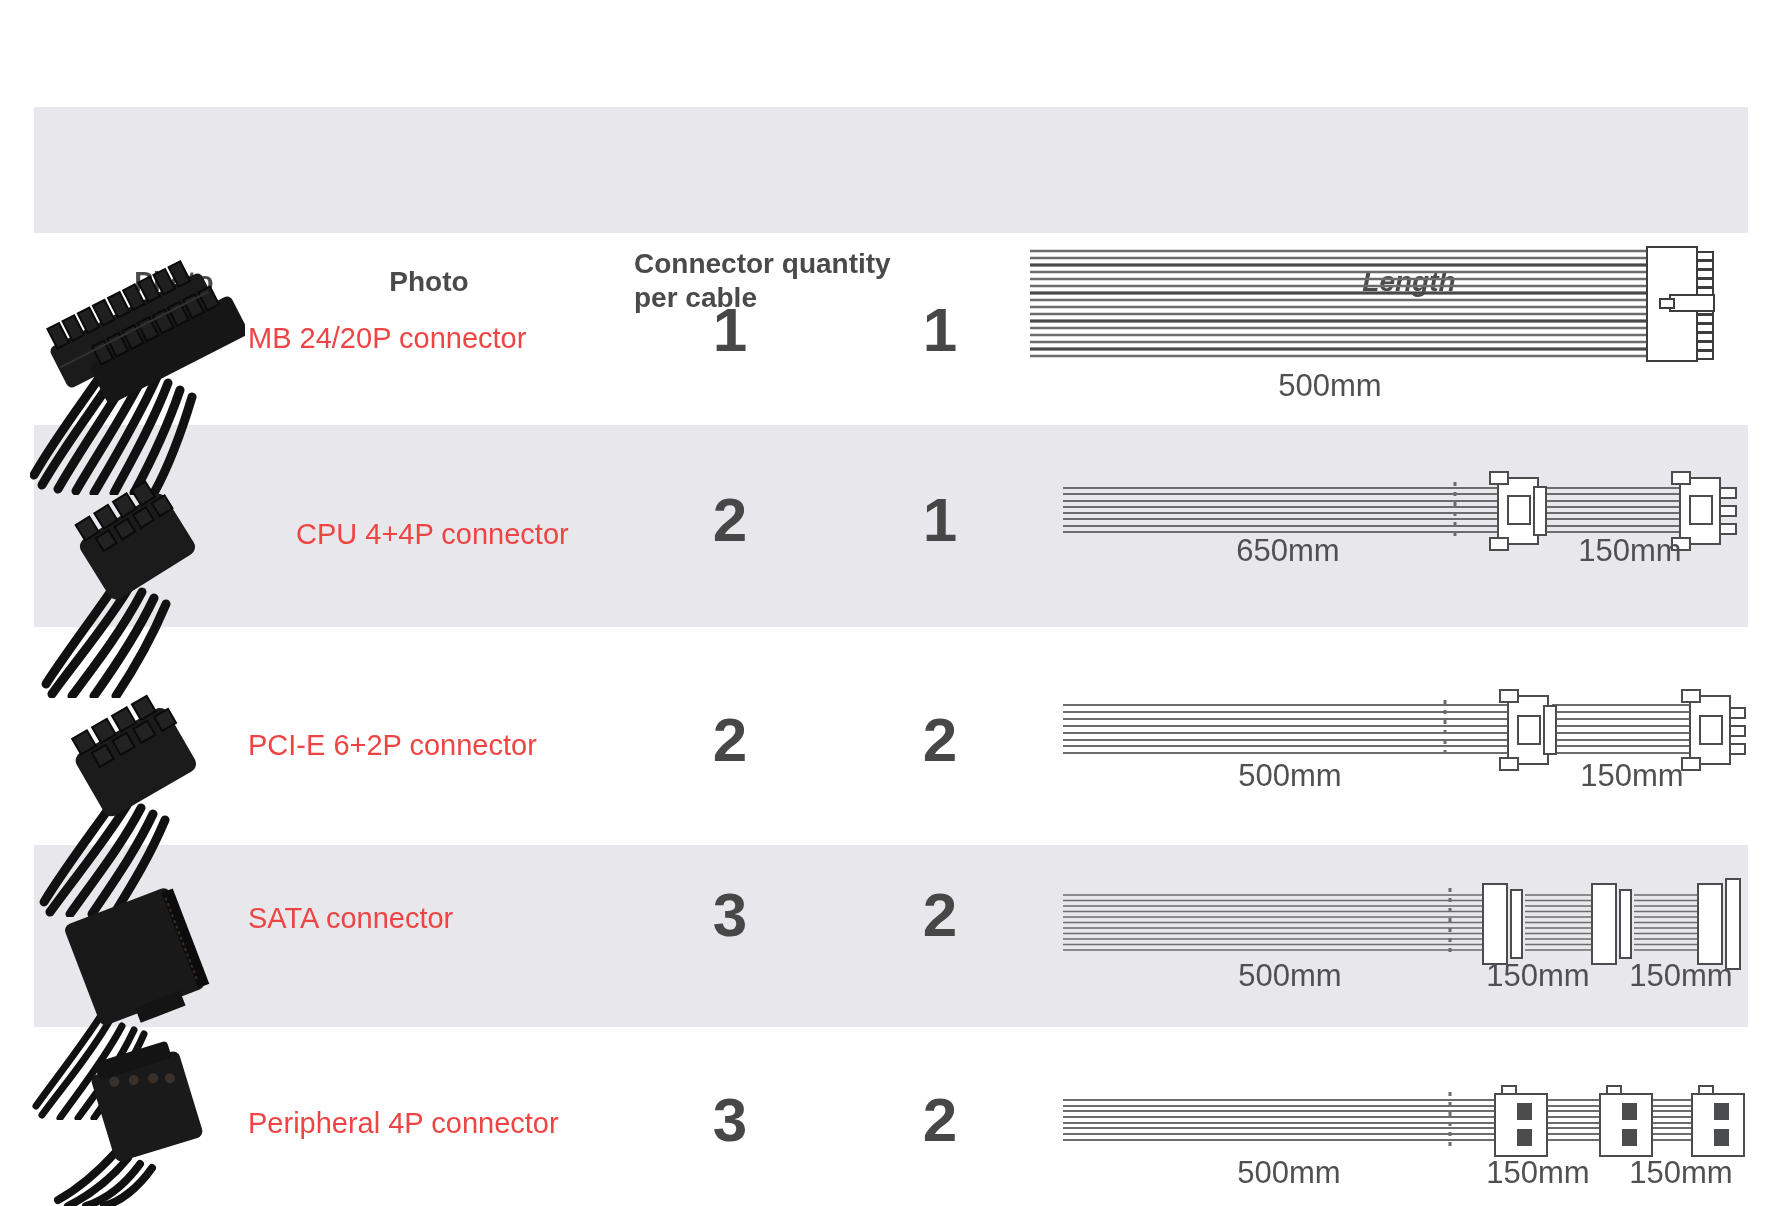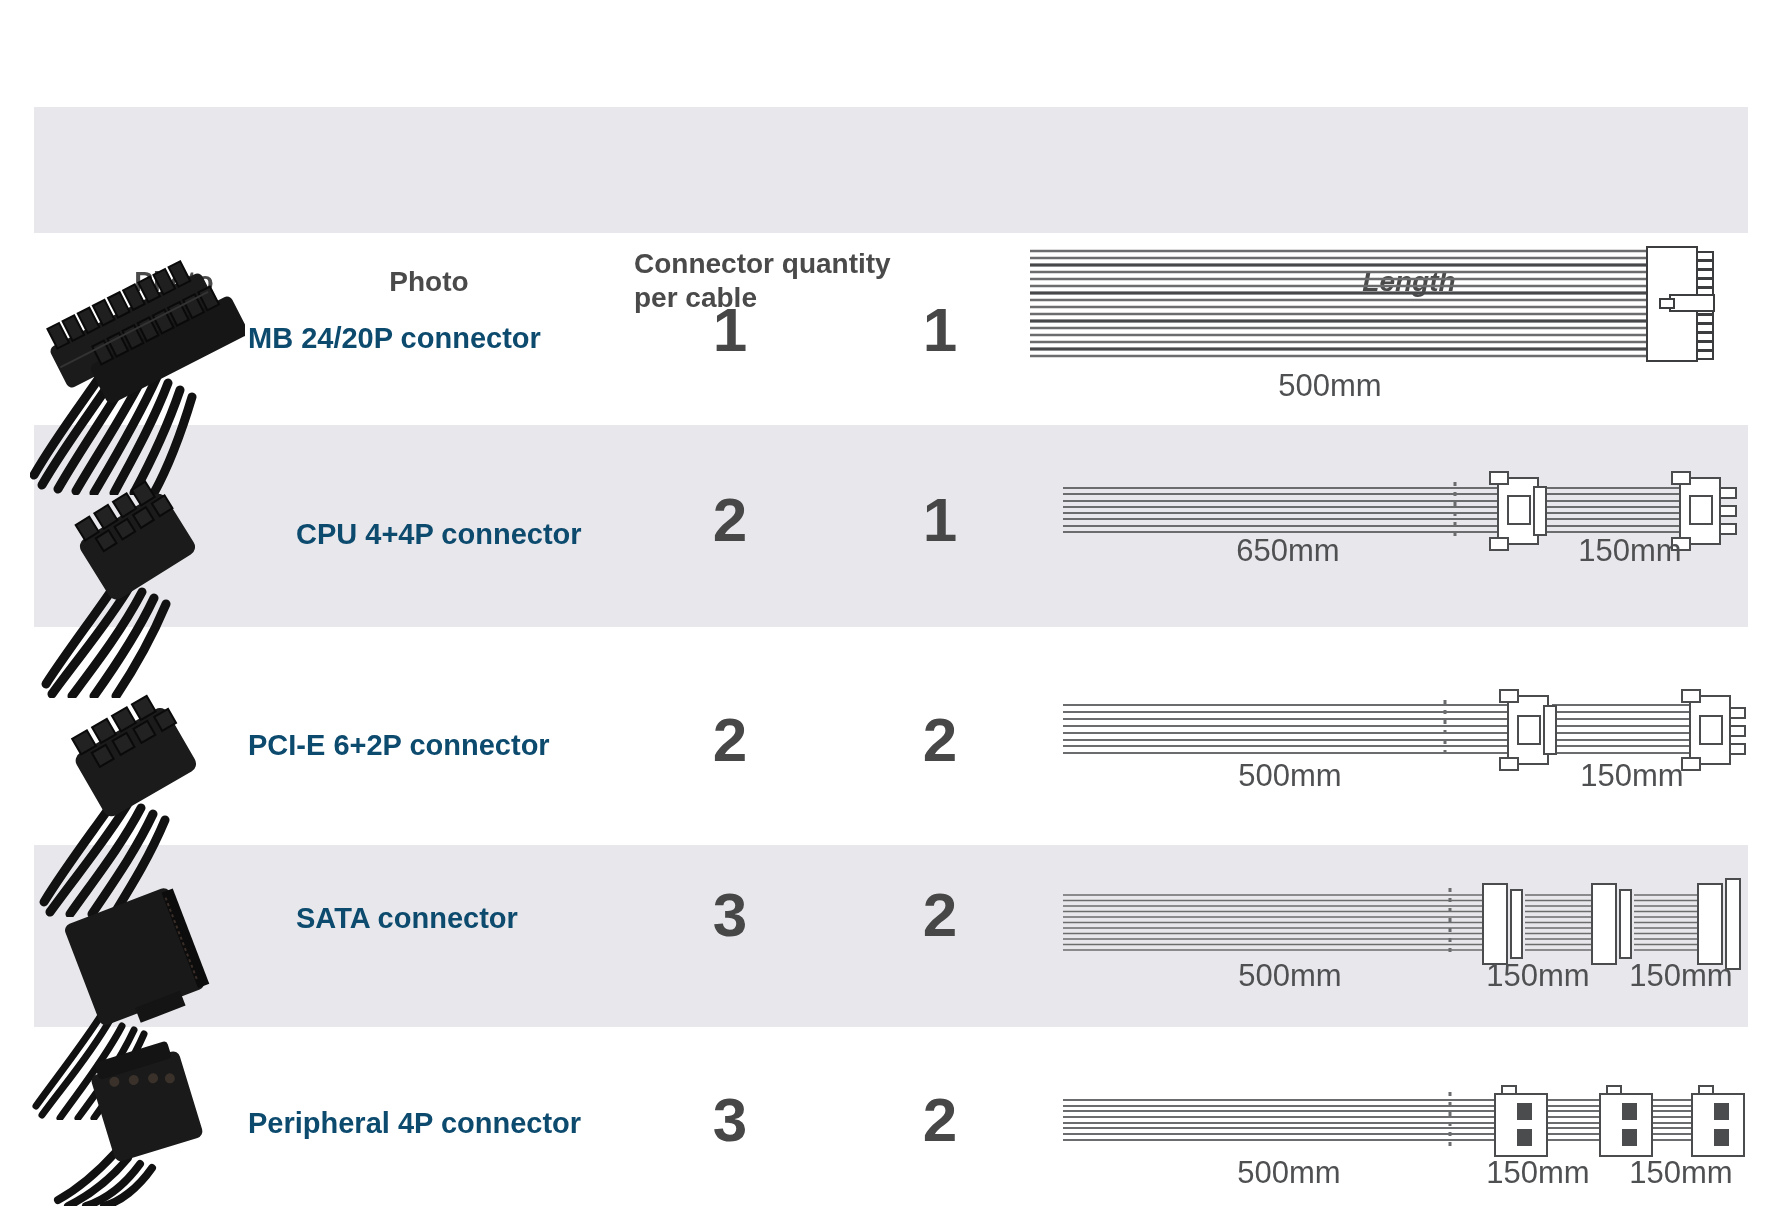--- a/index.html
+++ b/index.html
@@ -14,21 +14,21 @@
   .band{position:absolute;left:34px;width:1714px;background:#e8e7eb;}
   .band.header{top:107px;height:126px;}
   .band.r2{top:425px;height:202px;}
   .band.r4{top:845px;height:182px;}
   .hcell{position:absolute;font-size:28px;font-weight:bold;color:#4a4a4b;line-height:34px;}
   .hc-photo{left:60px;top:158px;width:160px;text-align:center;}
   .hc-type{left:295px;top:158px;width:200px;text-align:center;}
   .hc-connq{left:600px;top:140px;width:270px;text-align:left;}
   .hc-cableq{left:890px;top:140px;width:150px;text-align:left;}
   .hc-length{left:1225px;top:158px;width:300px;text-align:center;font-style:italic;}
-  .type-label{position:absolute;left:248px;font-size:29px;font-weight:bold;color:#0c4a6e;white-space:nowrap;}
+  .type-label{position:absolute;left:248px;font-size:29px;font-weight:normal;color:#ef4444;white-space:nowrap;}
   .num{position:absolute;width:120px;text-align:center;font-size:62px;font-weight:bold;color:#474748;line-height:62px;}
   .col-connq{left:670px;}
   .col-cableq{left:880px;}
   .mm{position:absolute;font-size:31px;color:#4f5052;transform:translateX(-50%);white-space:nowrap;}
   .diagram{position:absolute;left:1030px;}
   .photo{position:absolute;}
 </style>
 </head>
 <body>
 
@@ -222,21 +222,21 @@
         <path d="M112 164 C98 196 78 226 62 248"></path>
       </g>
       <g transform="rotate(-21 105 90)">
         <rect x="48" y="32" width="112" height="108" rx="7" fill="#191919"></rect>
         <rect x="152" y="36" width="12" height="102" fill="#0c0c0c"></rect>
         <rect x="86" y="134" width="48" height="16" fill="#141414"></rect>
         <line x1="154" y1="42" x2="154" y2="132" stroke="#3a2e28" stroke-width="2" stroke-dasharray="3 3"></line>
       </g>
     </svg>
 
-    <div class="type-label" style="top:902px;margin-left:48px;">SATA connector</div>
+    <div class="type-label" style="top:902px;">SATA connector</div>
     <div class="num col-connq" style="top:884px;">3</div>
     <div class="num col-cableq" style="top:884px;">2</div>
 
     <svg class="diagram" style="top:878px;" width="716" height="95" viewBox="0 0 716 95">
       <path d="M33 17H453M33 22.5H453M33 28H453M33 33.5H453M33 39H453M33 44.5H453M33 50H453M33 55.5H453M33 61H453M33 66.5H453M33 72H453" stroke="#6b6c6e" stroke-width="1.6" fill="none"></path>
       <path d="M495 17H562M495 22.5H562M495 28H562M495 33.5H562M495 39H562M495 44.5H562M495 50H562M495 55.5H562M495 61H562M495 66.5H562M495 72H562" stroke="#6b6c6e" stroke-width="1.6" fill="none"></path>
       <path d="M604 17H668M604 22.5H668M604 28H668M604 33.5H668M604 39H668M604 44.5H668M604 50H668M604 55.5H668M604 61H668M604 66.5H668M604 72H668" stroke="#6b6c6e" stroke-width="1.6" fill="none"></path>
       <path d="M420 10V78" stroke="#6b6c6e" stroke-width="3" stroke-dasharray="4 6" fill="none"></path>
       <g fill="#fff" stroke="#4b4c4e" stroke-width="2">
         <rect x="453" y="6" width="24" height="80"></rect>

